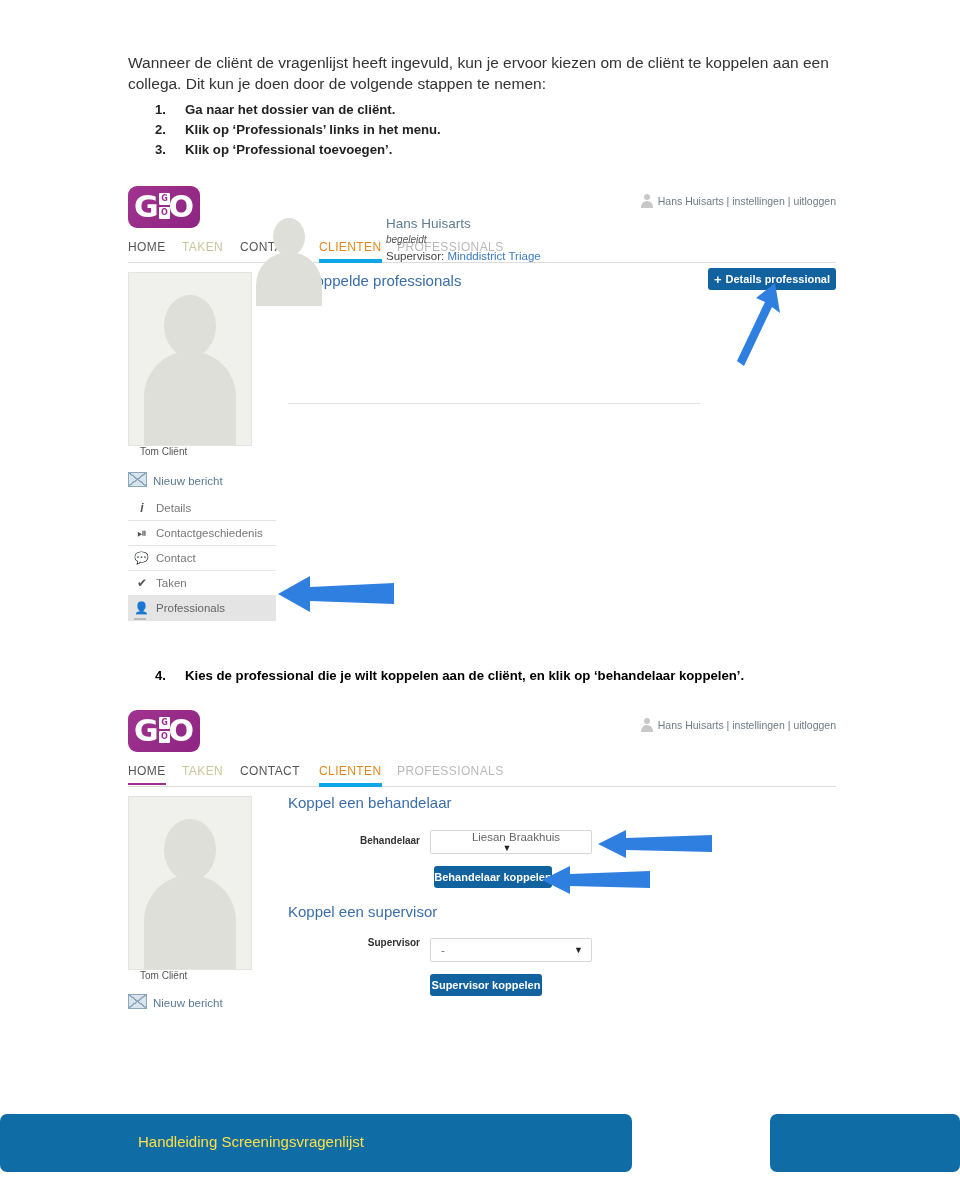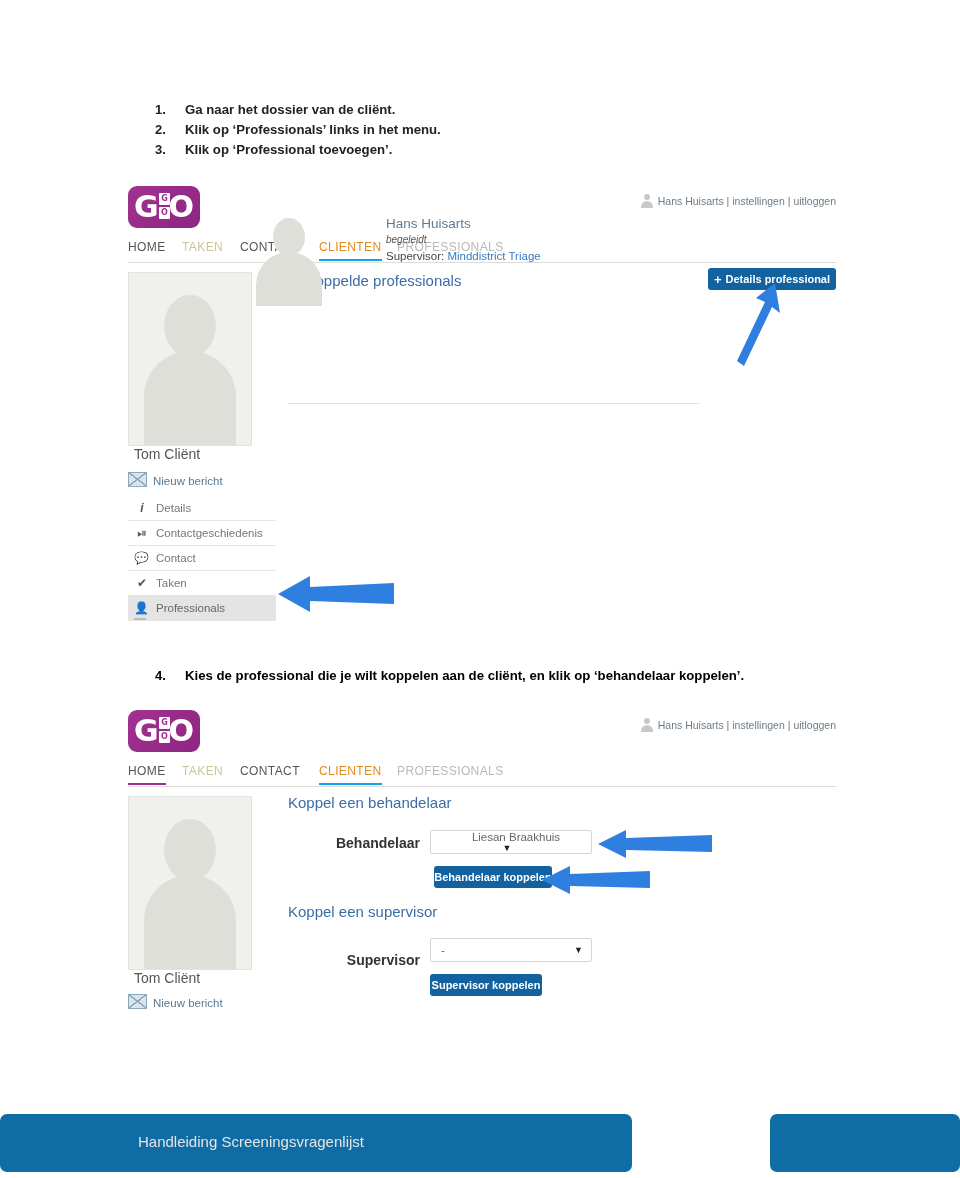--- a/index.html
+++ b/index.html
@@ -89,21 +89,21 @@
     position:absolute; left:0; top:58px; width:100%;
     border-bottom:1px solid #dcdcdc; height:22px;
   }
   .nav-item{
     position:absolute; top:0; font-size:12px; letter-spacing:.4px;
     padding-bottom:5px;
   }
   .nav-home{left:0px; color:#555;}
   .nav-taken{left:54px; color:#c9c79a;}
   .nav-contact{left:112px; color:#555;}
-  .nav-clienten{left:191px; color:#e08a1e; border-bottom:2px solid #0ea5e9;}
+  .nav-clienten{left:191px; color:#e08a1e; border-bottom:4px solid #0ea5e9;}
   .nav-prof{left:269px; color:#b9b9b9;}
   .nav-home.underline-purple{border-bottom:2px solid #9b2e8e;}
 
   
   .photo{
     position:absolute; left:0px; top:90px; width:122px; height:172px;
     background:#f0f0ec; border:1px solid #e3e3e0;
   }
   .photo .head{
     position:absolute; left:50%; margin-left:-26px; top:22px;
@@ -153,21 +153,21 @@
     position:absolute; background:#1262a0; color:#fff;
     border:none; border-radius:3px;
     font-size:11px; font-weight:bold; white-space:nowrap;
     display:flex; align-items:center; justify-content:center;
   }
   .btn-koppel-prof{right:0px; top:86px; width:128px; height:22px;}
   .btn-koppel-prof .plus{font-size:13px; margin-right:4px; line-height:1;}
 
   
   .cl-name{
-    position:absolute; left:6px; font-size:14px; color:#555;
+    position:absolute; left:12px; font-size:10px; color:#555;
   }
   .cl-name-1{top:264px;}
   .cl-name-2{top:264px;}
   .cl-msg{
     position:absolute; left:0px; font-size:11.5px; color:#5a7a93;
   }
   .cl-msg-1{top:290px;}
   .cl-msg-2{top:288px;}
   .env{
     display:inline-block; width:17px; height:13px; vertical-align:-2px;
@@ -193,25 +193,25 @@
     position:absolute; left:6px; top:0; width:16px; height:24px;
     color:#555; font-size:12px; text-align:center; line-height:24px;
   }
   .menu-tail{
     position:absolute; left:6px; top:436px; width:12px;
     border-top:2px solid #bbb;
   }
 
   
   .f-label{
-    position:absolute; font-size:14px; font-weight:bold; color:#333;
+    position:absolute; font-size:10px; font-weight:bold; color:#333;
     text-align:right; width:120px;
   }
   .fl-beh{left:172px; top:129px;}
-  .fl-sup{left:172px; top:246px;}
+  .fl-sup{left:172px; top:231px;}
   .sel{
     position:absolute; height:22px; border:1px solid #d6d6d6;
     background:#fff; border-radius:2px;
     font-size:11.5px; color:#666;
     display:flex; align-items:center;
   }
   .sel .val{padding-left:10px; flex:1 1 auto;}
   .sel .car{
     font-size:9px; color:#222; padding-right:8px;
   }
@@ -224,28 +224,29 @@
   .arrow{position:absolute;}
 
   
   .footer-bar{
     position:absolute; background:#0f6ca5; border-radius:7px;
   }
   .fb-main{left:0px; top:1114px; width:632px; height:58px;}
   .fb-side{left:770px; top:1114px; width:190px; height:58px;}
   .fb-main .lbl{
     position:absolute; left:138px; top:19px;
-    color:#e5e5e5; font-size:15px;
+    color:#fde047; font-size:15px;
   }
 </style>
 </head>
 <body>
 
 <div class="page">
 
+  <div class="intro">Wanneer de cliënt de vragenlijst heeft ingevuld, kun je ervoor kiezen om de cliënt te koppelen aan een collega. Dit kun je doen door de volgende stappen te nemen:</div>
 
   <div class="steps">
     <div class="step-row">
       <span class="step-num">1.</span>
       <span class="step-txt">Ga naar het dossier van de cliënt.</span>
     </div>
     <div class="step-row">
       <span class="step-num">2.</span>
       <span class="step-txt">Klik op ‘Professionals’ links in het menu.</span>
     </div>

